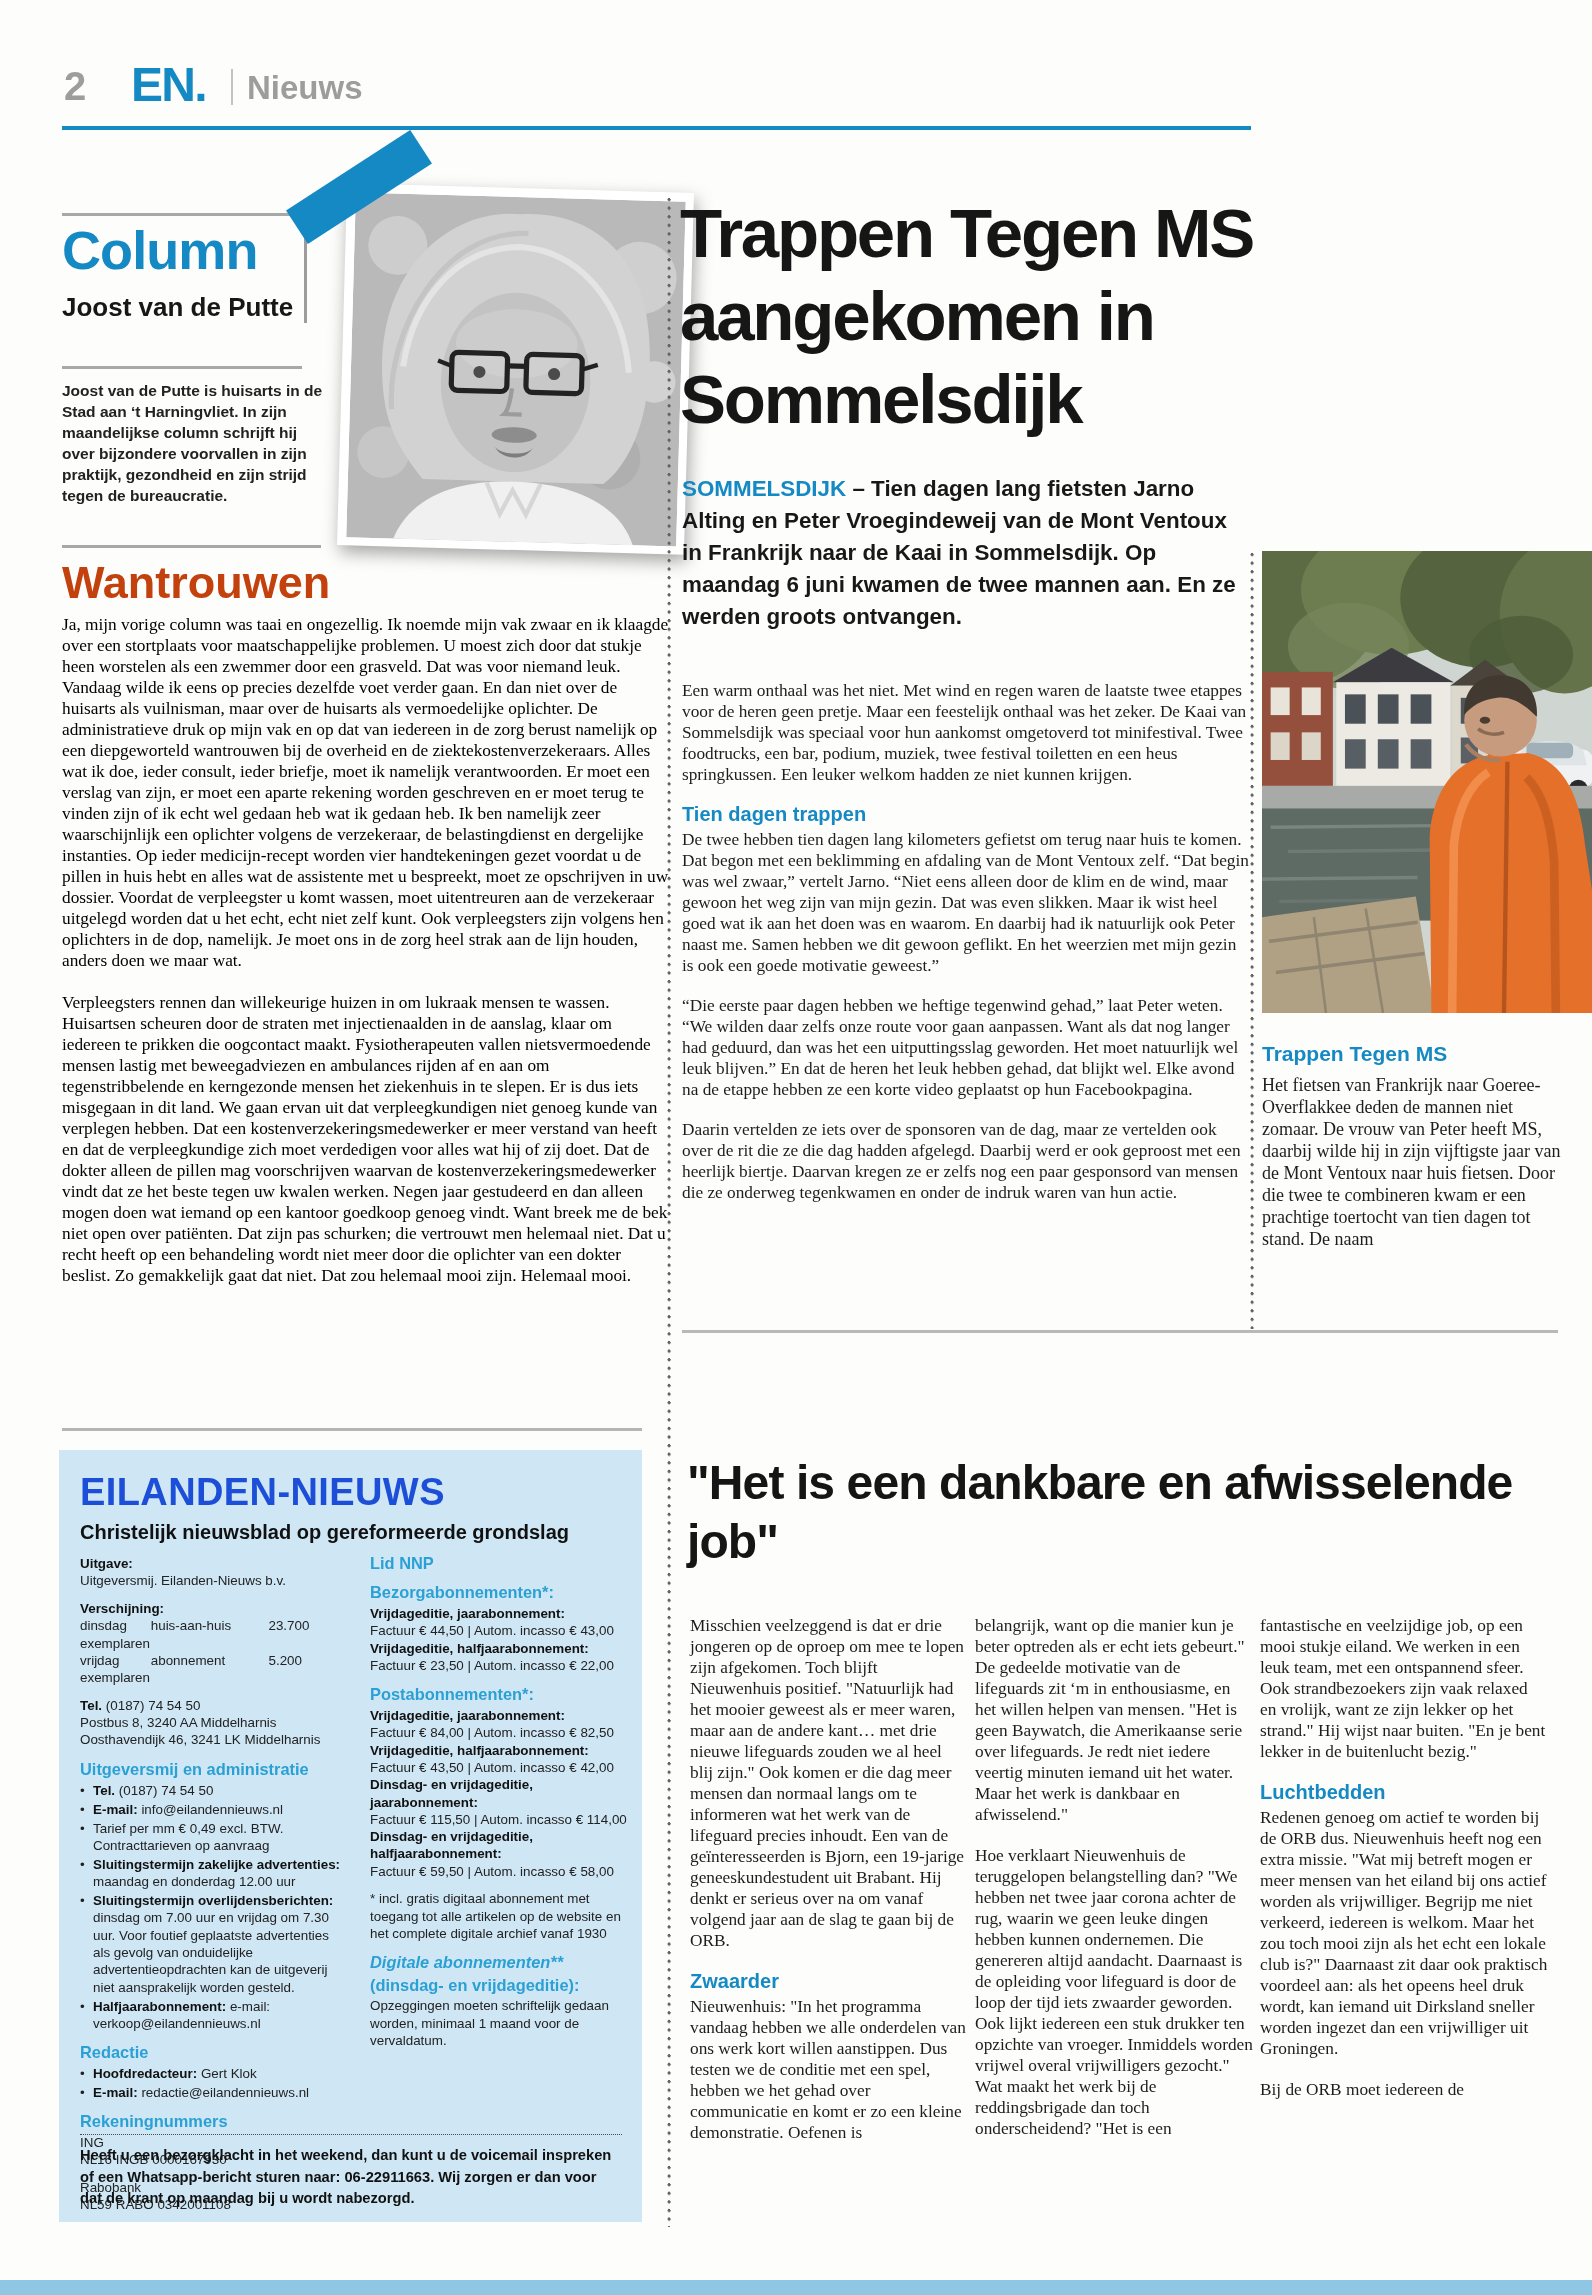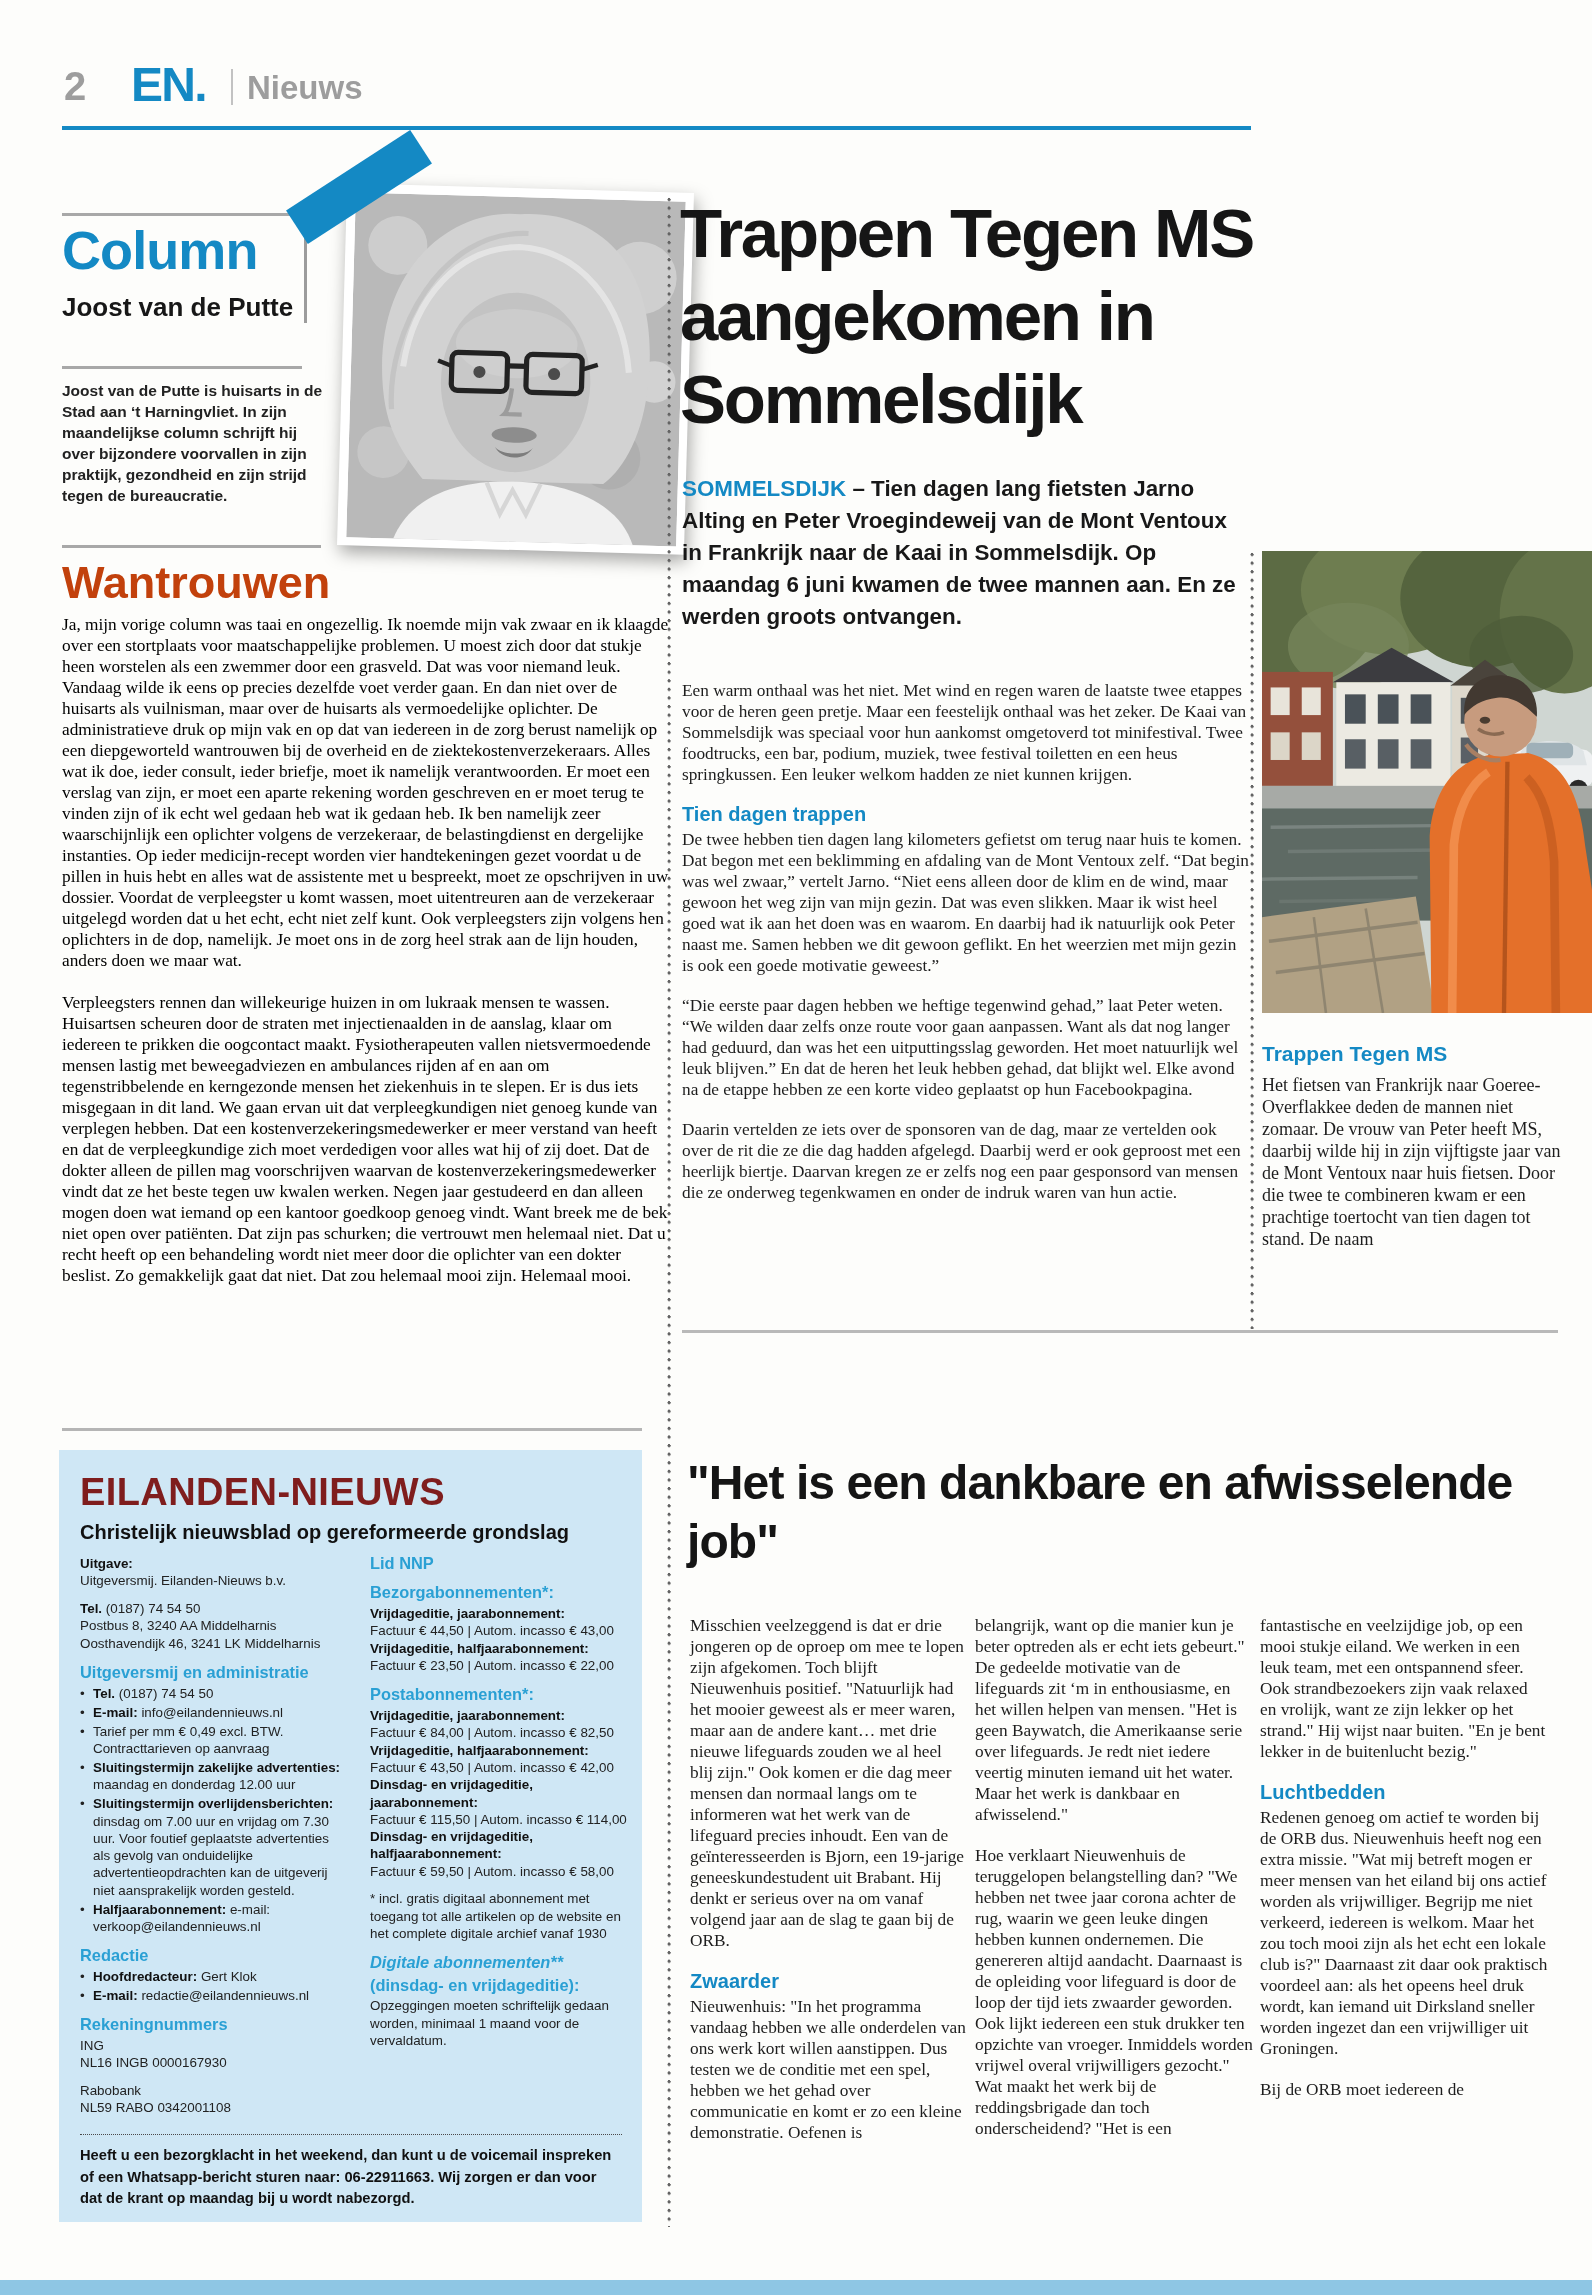--- a/index.html
+++ b/index.html
@@ -34,21 +34,21 @@
   .tape { left:285px; top:167px; width:148px; height:40px; background:#1489c4; transform:rotate(-33deg); z-index:6; }
 
   
   .wt-title { left:62px; top:557px; font-size:45px; font-weight:800; color:#c2410c; }
   .wt-body  { left:62px; top:614px; width:611px; font-size:17.3px; line-height:21px; color:#000000; }
   .wt-body p { margin:0 0 21px 0; }
 
   
   .precol-rule { left:62px; top:1428px; width:580px; background:#b5b5b5; height:2.6px; }
   .colophon { left:59px; top:1450px; width:583px; height:772px; background:#cfe7f5; box-sizing:border-box; overflow:hidden; }
-  .cl-logo { left:21px; top:21px; font-size:38px; font-weight:800; color:#7f1d1d; letter-spacing:0.4px;text-align:right; }
+  .cl-logo { left:21px; top:21px; font-size:38px; font-weight:800; color:#1d4ed8; letter-spacing:0.4px;text-align:right; }
   .cl-tag  { left:21px; top:71px; font-size:20px; font-weight:bold; color:#111; }
   .cl-col  { top:105px; width:262px; font-size:13.4px; line-height:17.3px; color:#222; }
   .cl-left { left:21px; }
   .cl-right{ left:311px; }
   .cl-col .bh { color:#2aa0d4; font-weight:bold; font-size:16.4px; margin:12px 0 3.5px; }
   .cl-col .blk { margin:0 0 10.4px 0; }
   .cl-col b { color:#111; }
   .vrow span:nth-child(1){ display:inline-block; width:67px; }
   .vrow span:nth-child(2){ display:inline-block; width:114px; }
   .blist > div { position:relative; padding-left:13px; margin:0 0 1.7px 0; }
@@ -223,20 +223,33 @@
   <div class="abs colophon">
     <div class="abs cl-logo">EILANDEN-NIEUWS</div>
     <div class="abs cl-tag">Christelijk nieuwsblad op gereformeerde grondslag</div>
 
     <div class="abs cl-col cl-left">
       <div class="blk">
         <b>Uitgave:</b><br>
         <span>Uitgeversmij. Eilanden-Nieuws b.v.</span>
       </div>
       <div class="blk">
+        <b>Verschijning:</b>
+        <div class="vrow">
+          <span>dinsdag</span>
+          <span>huis-aan-huis</span>
+          <span>23.700 exemplaren</span>
+        </div>
+        <div class="vrow">
+          <span>vrijdag</span>
+          <span>abonnement</span>
+          <span>5.200 exemplaren</span>
+        </div>
+      </div>
+      <div class="blk">
         <b>Tel.</b><span> (0187) 74 54 50</span><br>
         <span>Postbus 8, 3240 AA Middelharnis</span><br>
         <span>Oosthavendijk 46, 3241 LK Middelharnis</span>
       </div>
       <div class="bh">Uitgeversmij en administratie</div>
       <div class="blist">
         <div><b>Tel.</b><span> (0187) 74 54 50</span></div>
         <div><b>E-mail:</b><span> info@eilandennieuws.nl</span></div>
         <div><b></b><span>Tarief per mm € 0,49 excl. BTW. Contracttarieven op aanvraag</span></div>
         <div><b>Sluitingstermijn zakelijke advertenties:</b><span> maandag en donderdag 12.00 uur</span></div>

